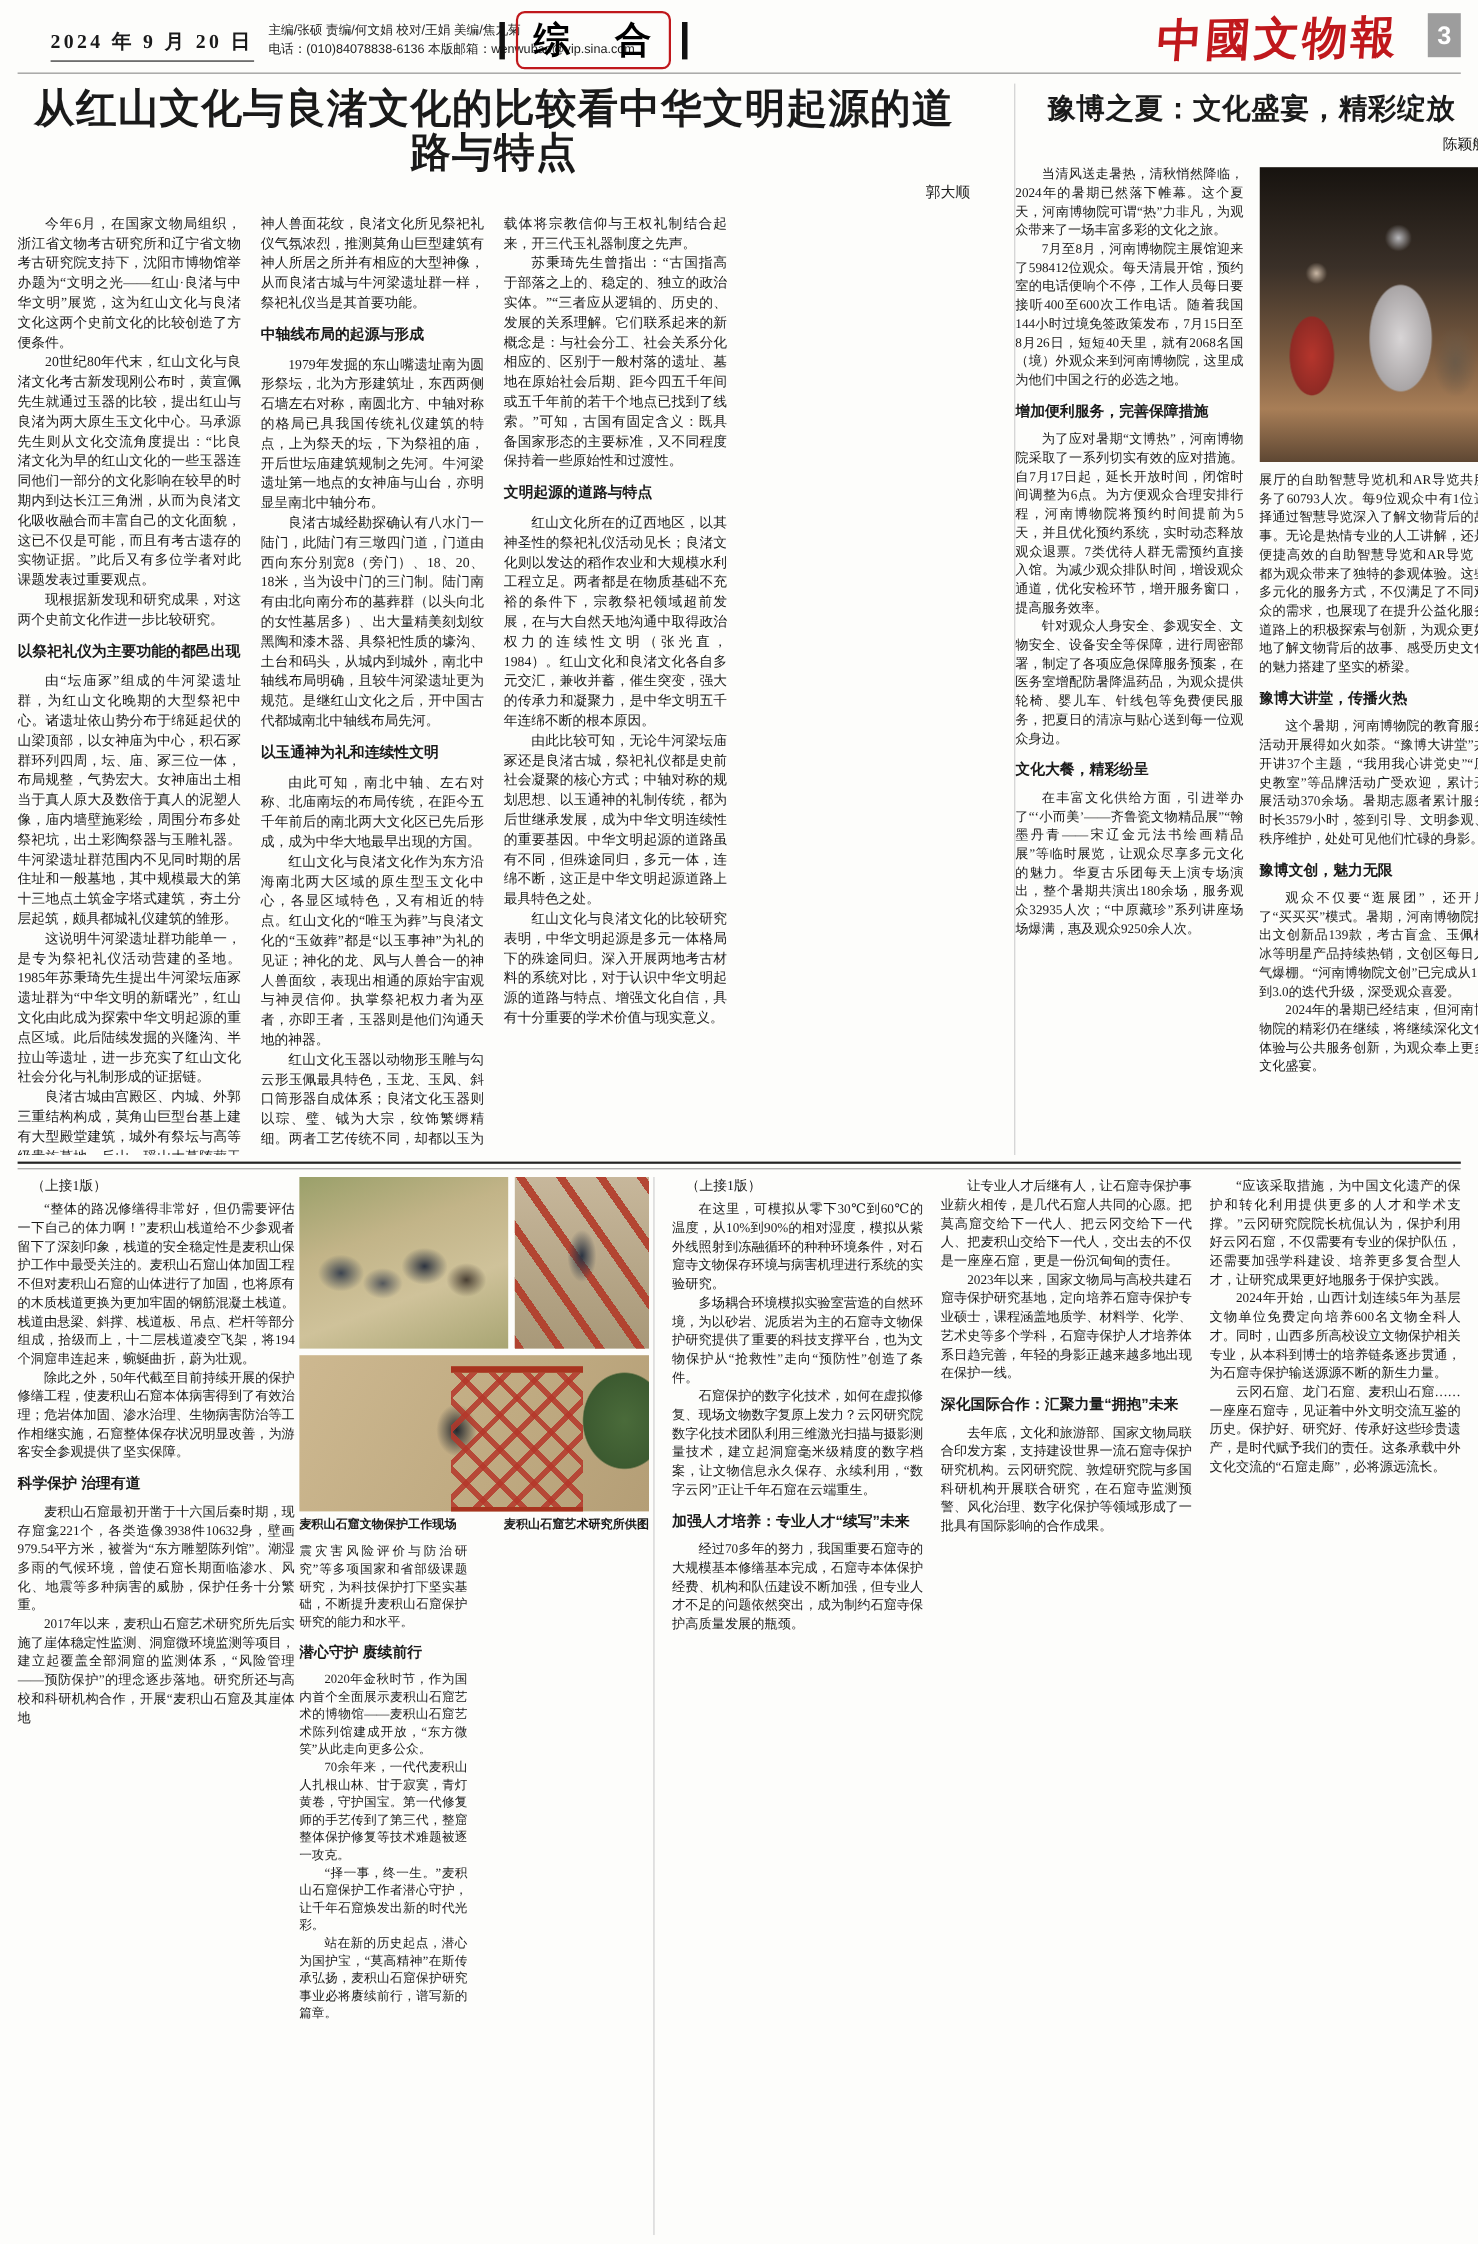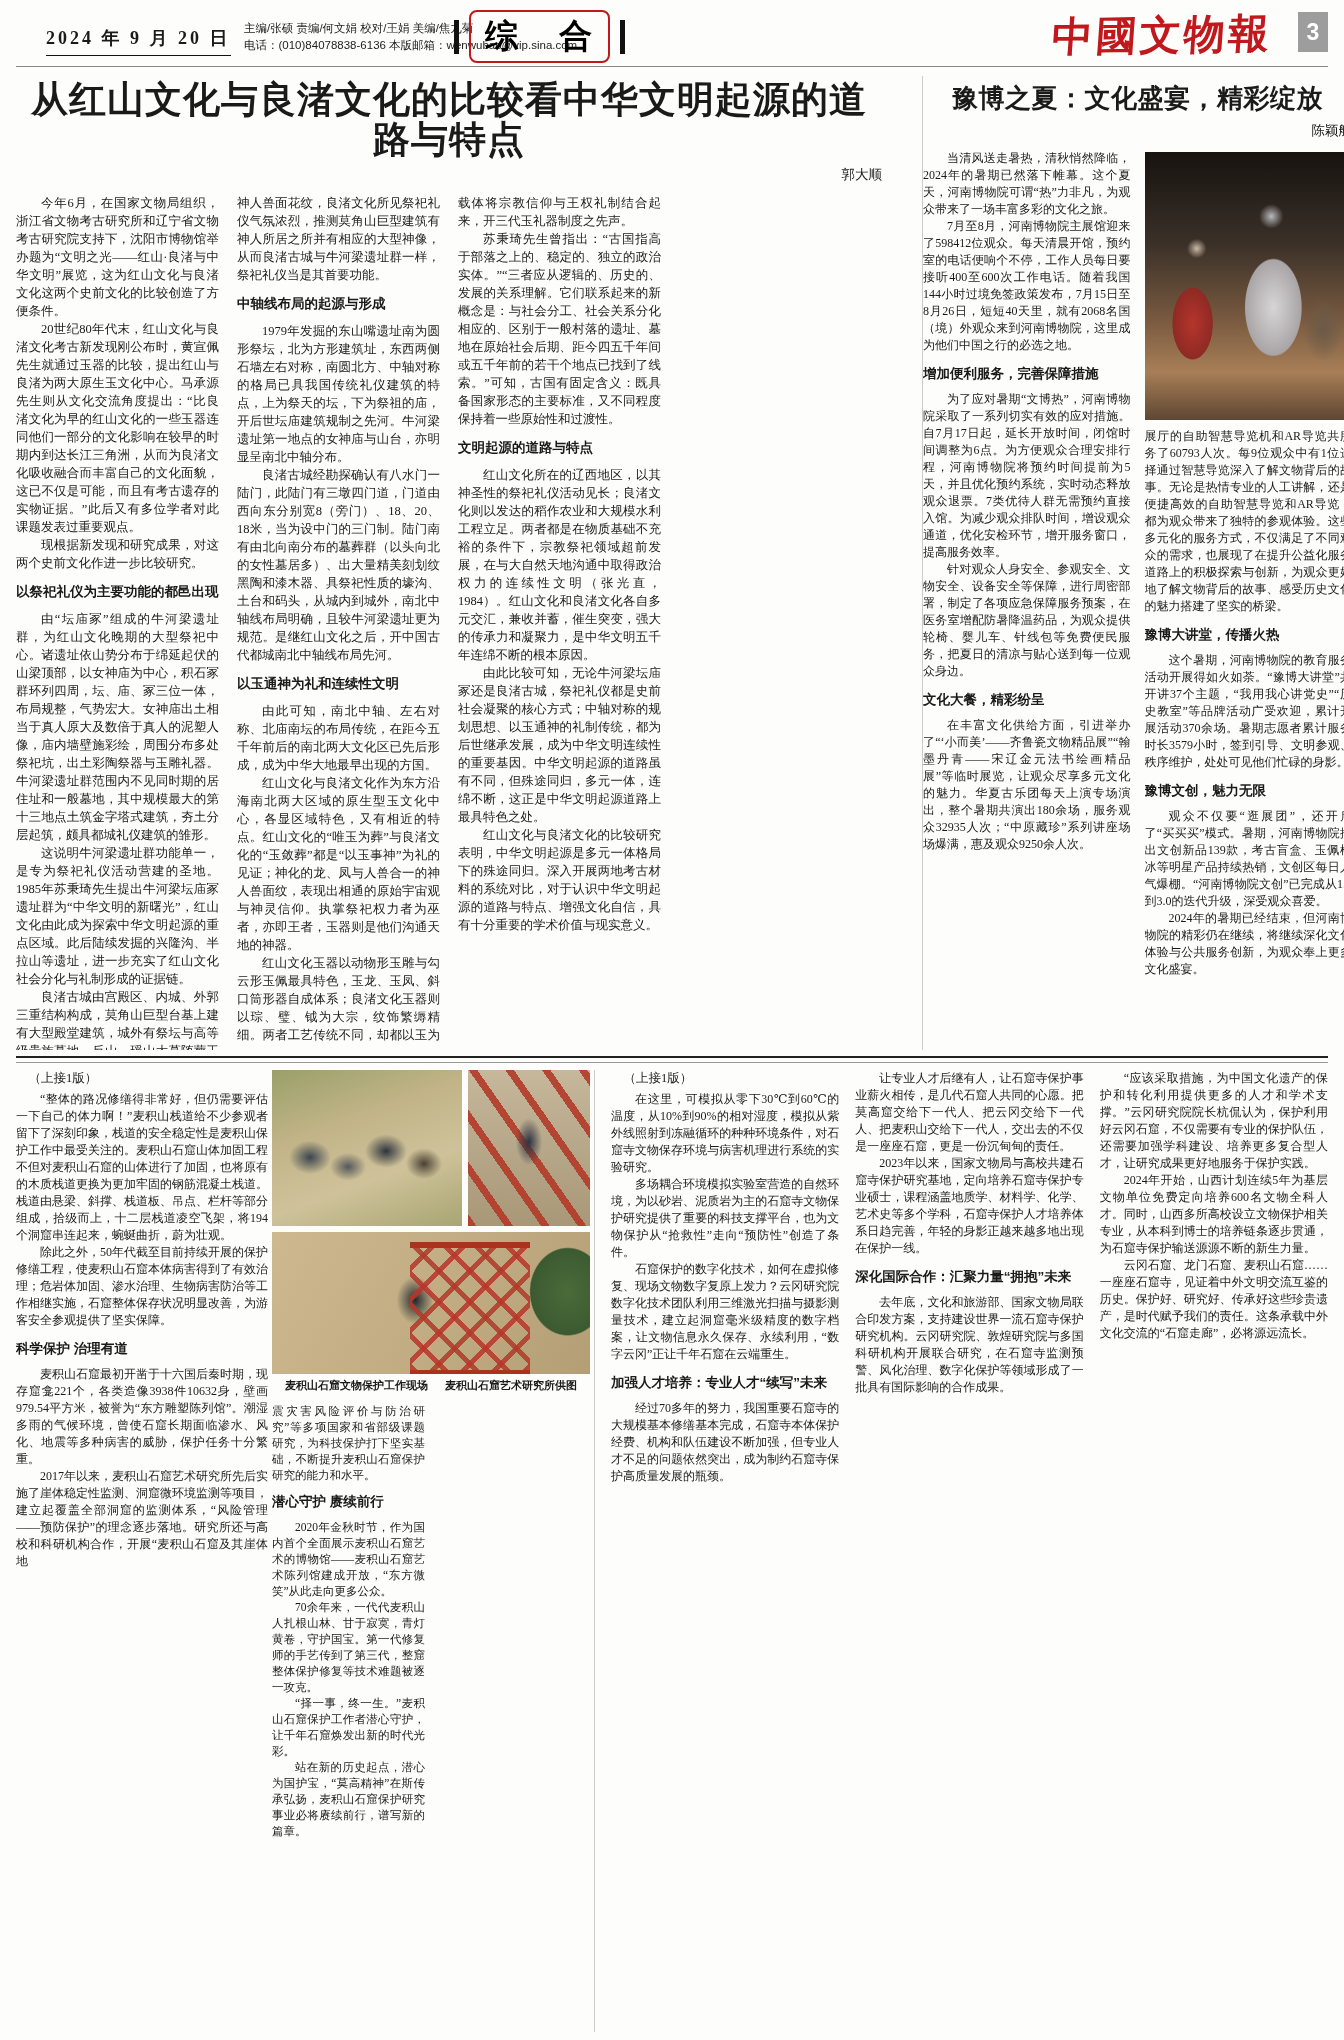--- a/index.html
+++ b/index.html
@@ -69,21 +69,21 @@
       linear-gradient(180deg,#c7b79b 0%,#a89878 100%);}
   .ph-g3{width:318px;height:142px;background:
       radial-gradient(ellipse 64px 74px at 93% 42%, #4a6b3a 0%, #3c5a30 58%, rgba(0,0,0,0) 60%),
       radial-gradient(ellipse 28px 36px at 45% 48%, #23282e 0%, rgba(0,0,0,0) 66%),
       linear-gradient(120deg,#cdb890 0%,#c0ab82 55%,#b49e76 100%);}
   .rail{position:absolute;right:60px;top:10px;width:120px;height:122px;
         background:repeating-linear-gradient(45deg, rgba(181,55,42,.85) 0 5px, rgba(0,0,0,0) 5px 22px),
                    repeating-linear-gradient(-45deg, rgba(181,55,42,.85) 0 5px, rgba(0,0,0,0) 5px 22px);
         border-top:6px solid #a8331f;border-bottom:6px solid #a8331f;}
   .cap-row{display:flex;justify-content:space-between;font-family:"Liberation Sans",sans-serif;
-           font-size:11px;font-weight:bold;margin:4px 13px 10px;}
+           font-size:11px;font-weight:bold;margin:4px 0 10px;}
   .b-mid-text{flex:1;column-count:2;column-gap:12px;column-fill:auto;font-size:11.5px;
               line-height:16px;text-align:justify;overflow:hidden;}
   .b-right{flex:1;border-left:1px solid #ccc;padding-left:16px;display:flex;gap:16px;overflow:hidden;}
   .b-rcol{flex:1;font-size:12px;line-height:17px;text-align:justify;overflow:hidden;}
   .cont-label{font-size:12.5px;margin:0 0 4px;text-indent:1em;}
 </style>
 </head>
 <body>
 
 <div class="hdr">

